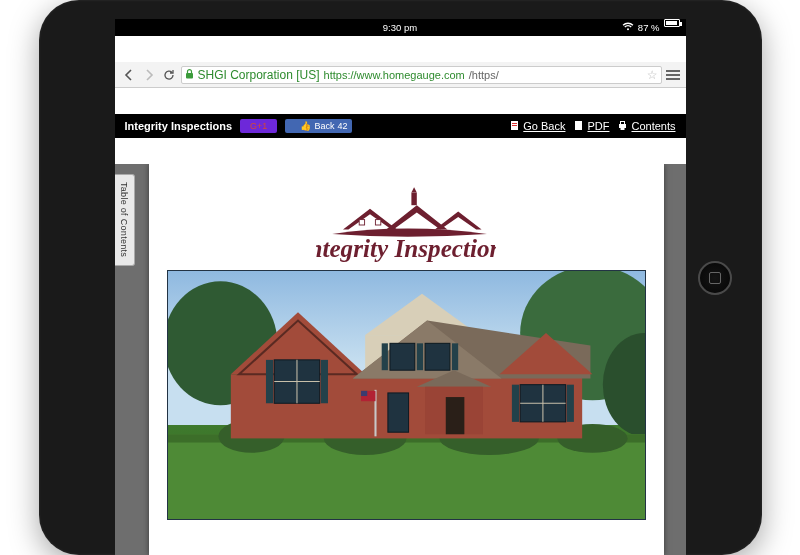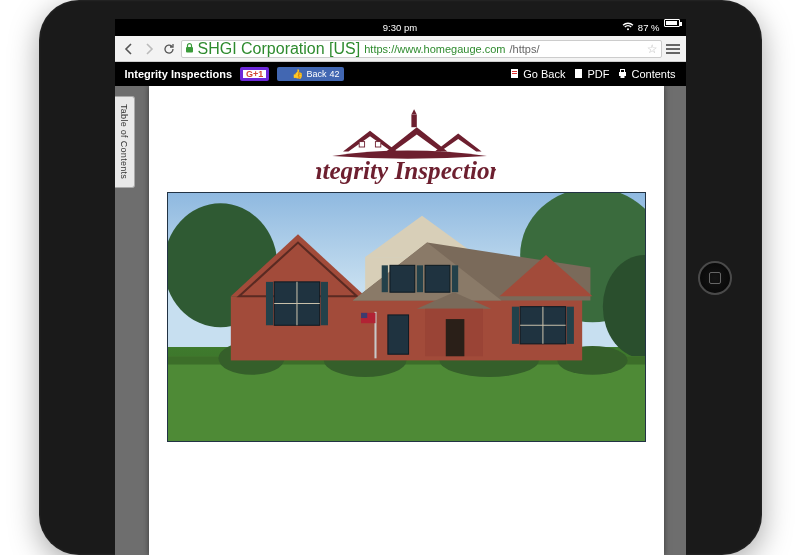--- a/index.html
+++ b/index.html
@@ -15,21 +15,21 @@
     background: #1a1a1a;
     border-radius: 40px;
     position: relative;
     box-shadow: 0 8px 30px rgba(0,0,0,0.35), inset 0 0 3px rgba(255,255,255,0.1);
   }
   .screen {
     position: absolute;
     top: 19px; bottom: 0px; left: 76px; right: 76px;
     background: #fff;
     overflow: hidden;
-    display: flex; flex-direction: column;
+    display: flex; flex-direction: column; gap: 26px;
   }
   .home-btn {
     position: absolute;
     right: 30px; top: 50%; transform: translateY(-50%);
     width: 34px; height: 34px;
     border: 2px solid #4a4a4a; border-radius: 50%;
     background: radial-gradient(#151515,#050505);
     display:flex;align-items:center;justify-content:center;
   }
   .home-btn::after{
@@ -53,39 +53,39 @@
     height: 26px; background:#f3f3f3; border-bottom:1px solid #ccc;
     display:flex; align-items:center; gap:4px; padding:0 6px;
     font-size:11px; color:#333;
   }
   .nav-arrow{width:16px;height:16px;display:flex;align-items:center;justify-content:center;color:#555;}
   .addr {
     flex:1; height:18px; border:1px solid #ccc; border-radius:2px; background:#fff;
     display:flex; align-items:center; padding:0 3px; gap:4px; overflow:hidden;
   }
   .lock {color:#3a9b3a;font-size:10px;}
-  .corp {color:#2e8b2e;font-size:16px;}
+  .corp {color:#2e8b2e;font-size:12px;}
   .urlhost{color:#2e8b2e;}
   .urlpath{color:#666;}
   .star{margin-left:auto;color:#bbb;font-size:12px;}
   .menu-btn{width:14px;display:flex;flex-direction:column;gap:2px;padding:2px 0;}
   .menu-btn span{height:2px;background:#666;}
   
   .reportbar{
     height:24px;background:#000;color:#fff;font-size:11px;
     display:flex;align-items:center;padding:0 10px;gap:8px;
   }
   .reportbar .brand{font-weight:bold;}
-  .gplus{background:#fff;color:#d34836;font-size:9px;font-weight:bold;border:3px solid #6d28d9;padding:0 3px;display:inline-flex;align-items:center;height:14px;border-radius:2px;}
+  .gplus{background:#fff;color:#d34836;font-size:9px;font-weight:normal;border:7px solid #6d28d9;padding:0 3px;display:inline-flex;align-items:center;height:14px;border-radius:2px;}
   .fblike{background:#4267B2;color:#fff;font-size:9px;padding:0 4px;height:14px;border-radius:2px;display:inline-flex;align-items:center;gap:3px;}
   .fblike::before{content:"";width:8px;height:8px;background:#fff;-webkit-mask:none;border-radius:1px;
     background: none; }
   .thumb{font-size:9px;}
   .rb-spacer{flex:1;}
-  .rb-link{color:#fff;display:inline-flex;align-items:flex-start;gap:3px;}
+  .rb-link{color:#fff;text-decoration:underline;display:inline-flex;align-items:flex-start;gap:3px;}
   .ic{width:11px;height:11px;display:inline-block;}
   
   .viewport{flex:1;background:#6e6e6e;position:relative;overflow:hidden;}
   .toc-tab{
     position:absolute;left:0;top:10px;width:20px;height:92px;background:#e9e9e9;
     border:1px solid #aaa;border-left:none;border-radius:0 3px 3px 0;
     writing-mode:vertical-rl;text-orientation:mixed;font-size:9px;color:#333;
     display:flex;align-items:center;justify-content:center;letter-spacing:0.3px;
   }
   .page{

